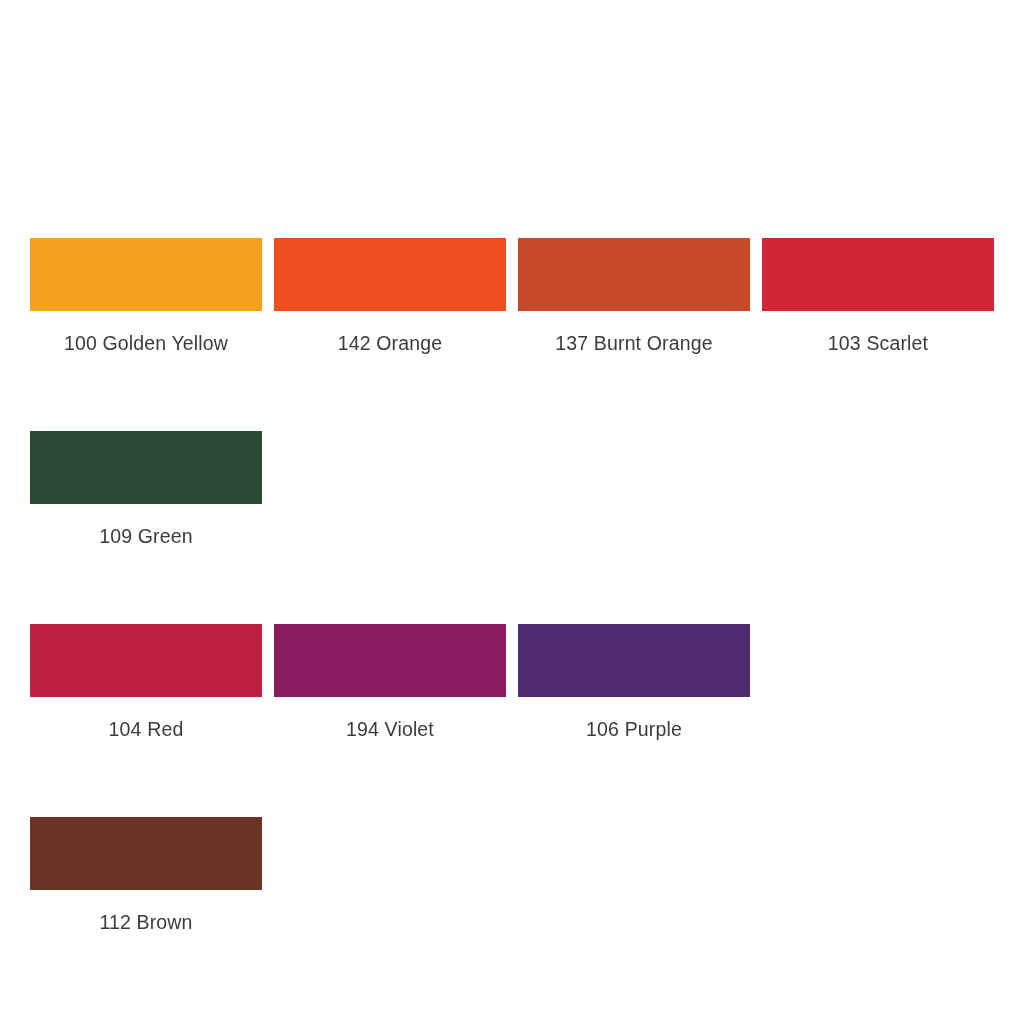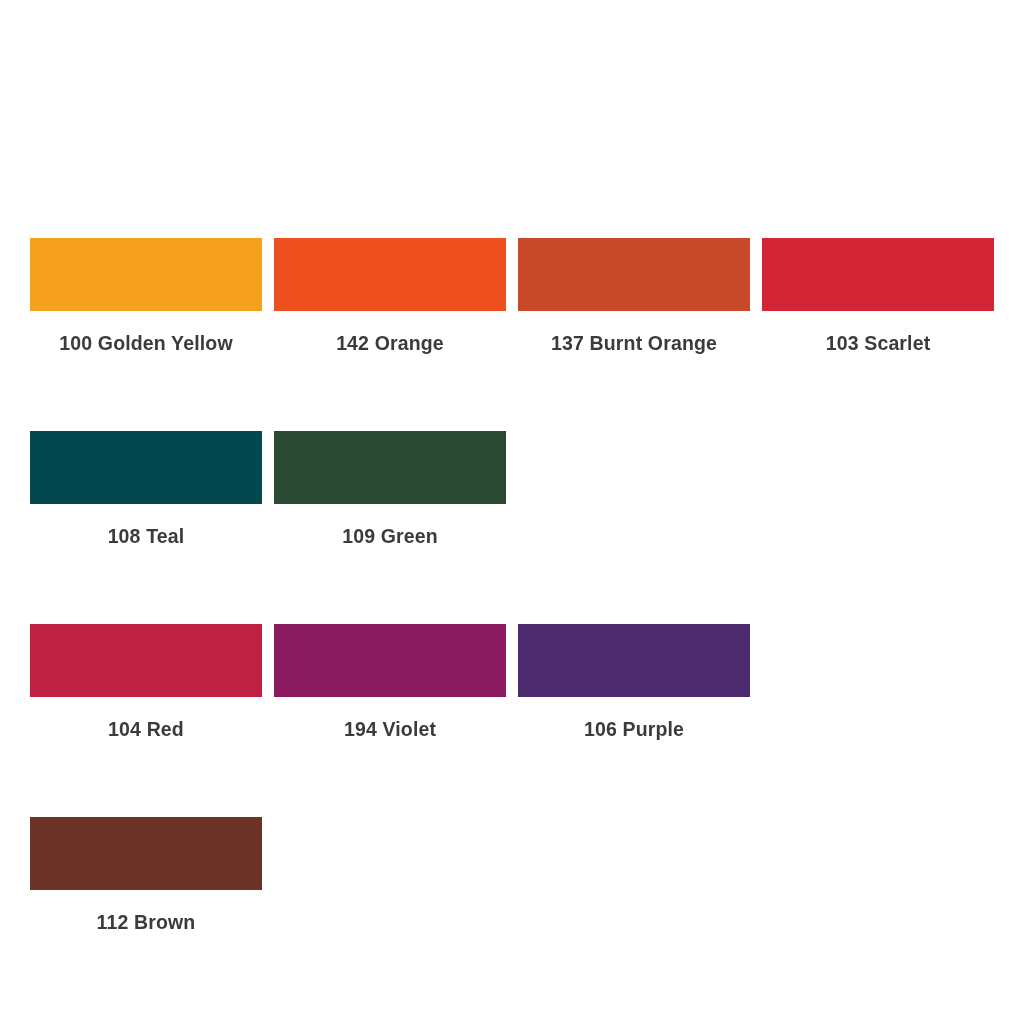--- a/index.html
+++ b/index.html
@@ -52,21 +52,21 @@
   }
 
   .swatch-label {
     margin-top: 21px;
     font-size: 19.5px;
     line-height: 22px;
     color: #3b3b3d;
     letter-spacing: 0.15px;
     text-align: center;
     white-space: nowrap;
-    font-weight: 700;
+    font-weight: 400;
   }
 </style>
 </head>
 <body>
 
 <div id="swatch-chart">
 
   <div class="swatch-row">
     <div class="swatch-cell">
       <div class="swatch-chip" style="background-color: rgb(245, 161, 30);"></div>
@@ -80,24 +80,20 @@
       <div class="swatch-chip" style="background-color: rgb(200, 72, 42);"></div>
       <div class="swatch-label">137 Burnt Orange</div>
     </div>
     <div class="swatch-cell">
       <div class="swatch-chip" style="background-color: rgb(210, 38, 54);"></div>
       <div class="swatch-label">103 Scarlet</div>
     </div>
   </div>
 
   <div class="swatch-row">
-    <div class="swatch-cell">
-      <div class="swatch-chip" style="background-color: rgb(3, 71, 79);"></div>
-      <div class="swatch-label">108 Teal</div>
-    </div>
     <div class="swatch-cell">
       <div class="swatch-chip" style="background-color: rgb(43, 74, 51);"></div>
       <div class="swatch-label">109 Green</div>
     </div>
   </div>
 
   <div class="swatch-row">
     <div class="swatch-cell">
       <div class="swatch-chip" style="background-color: rgb(191, 33, 66);"></div>
       <div class="swatch-label">104 Red</div>

